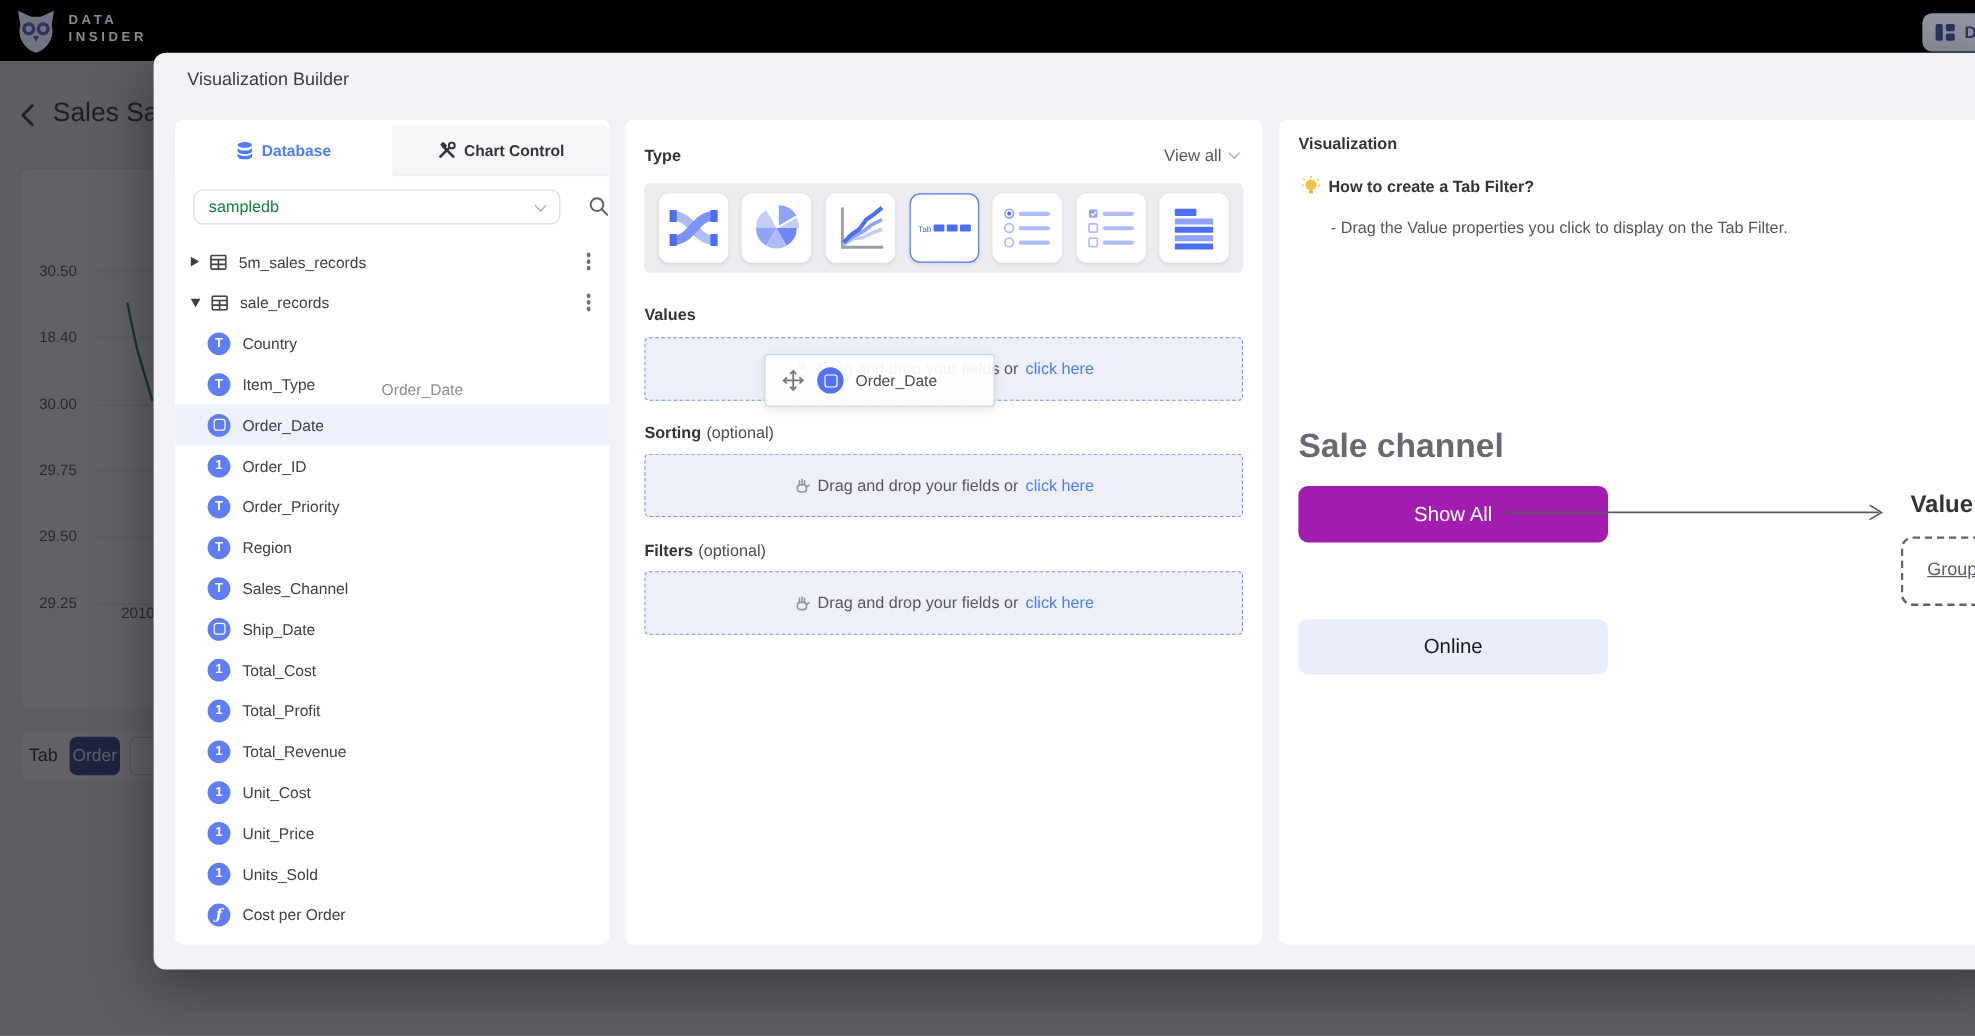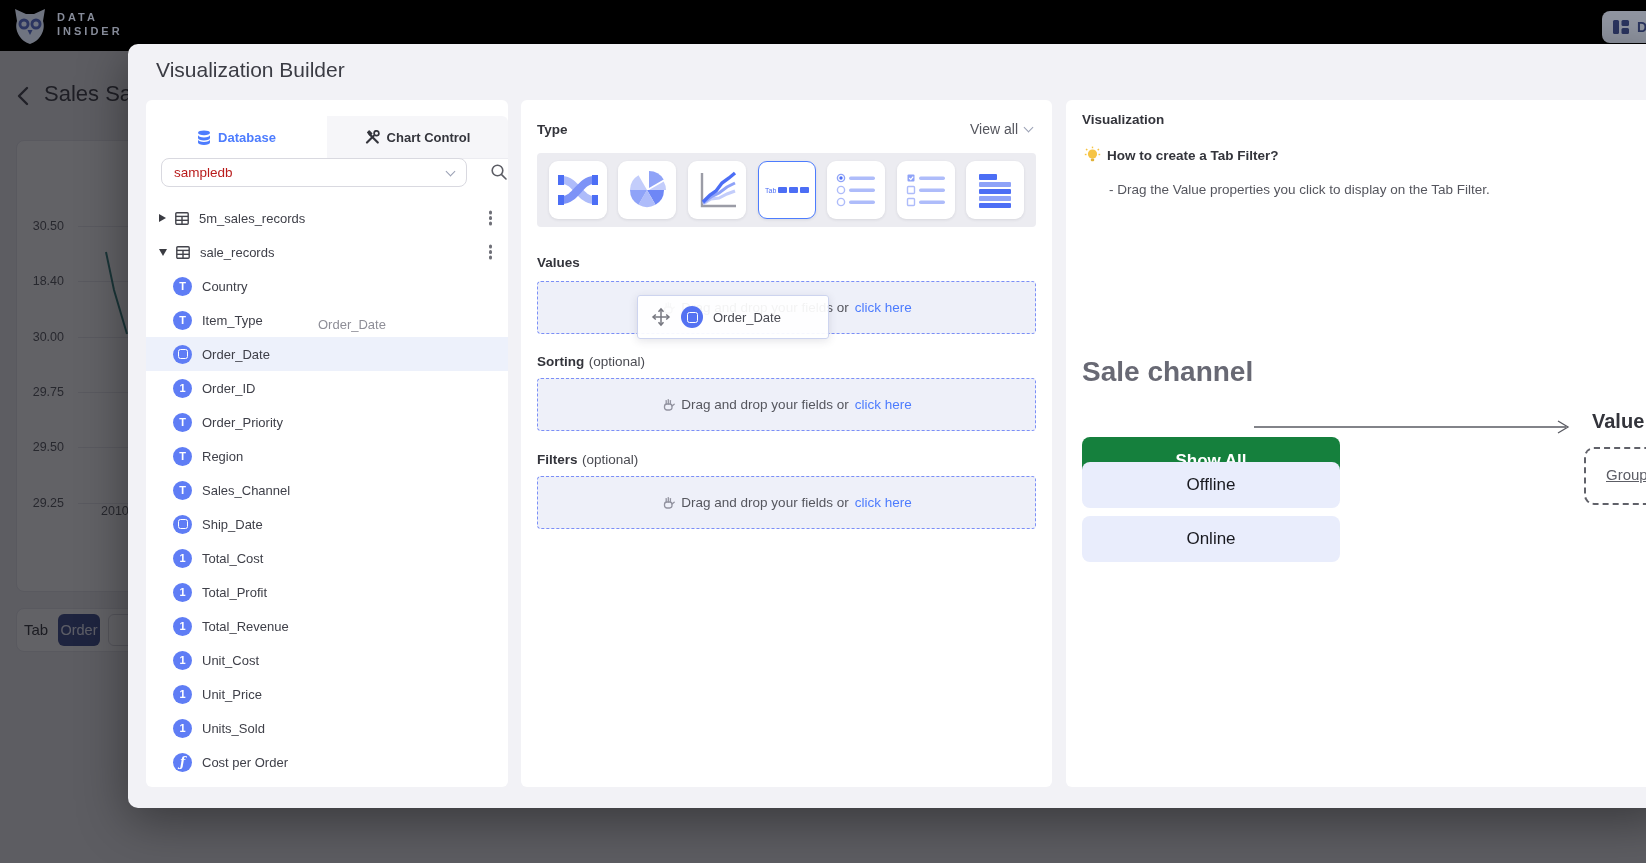--- a/index.html
+++ b/index.html
@@ -19,30 +19,30 @@
   
   #bg-page { position:absolute; inset:51px 0 0 0; z-index:1; }
   .bg-card { position:absolute; background:#fff; border:1px solid #e3e3e9; border-radius:8px; }
   .ytick { position:absolute; width:44px; text-align:right; font-size:12.5px; color:#54555c; }
   .gridline { position:absolute; left:78px; width:50px; height:1px; background:#e8e8ec; }
 
   .pill { position:absolute; height:32px; border-radius:6px; display:flex; align-items:center; justify-content:center; font-size:14.5px; }
 
   
   #modal { position:absolute; left:128px; top:44px; width:1540px; height:764px; background:#f2f2f6; border-radius:10px 0 0 10px; box-shadow:0 12px 50px rgba(0,0,0,.4); z-index:40; }
-  #modal-title { position:absolute; left:28px; top:14px; font-size:21px; color:#3b3c44; }
+  #modal-title { position:absolute; left:28px; top:14px; font-size:15px; color:#3b3c44; }
   .panel { position:absolute; top:56px; height:687px; background:#ffffff; border-radius:6px; }
 
   
   #left-panel { left:18px; width:362px; }
-  .lp-tabs { position:absolute; left:0; top:16px; width:100%; height:43px; display:flex; }
+  .lp-tabs { position:absolute; left:0; top:4px; width:100%; height:43px; display:flex; }
   .lp-tab { flex:1; display:flex; align-items:center; justify-content:center; gap:7px; font-size:13px; font-weight:bold; cursor:pointer; }
   .lp-tab.active { color:#4d7cfe; background:#fff; border-radius:6px 0 0 0; }
   .lp-tab.inactive { color:#34353c; background:#f6f6f9; border-bottom:1px solid #ececf1; border-radius:0 6px 0 0; }
-  #db-select { position:absolute; left:15px; top:58px; width:306px; height:29px; border:1px solid #d9d9e0; border-radius:8px; background:#fff; display:flex; align-items:center; padding:0 12px; font-size:13.5px; color:#b91c1c; }
+  #db-select { position:absolute; left:15px; top:58px; width:306px; height:29px; border:1px solid #d9d9e0; border-radius:8px; background:#fff; display:flex; align-items:center; padding:0 12px; font-size:13.5px; color:#15803d; }
   #db-select .chev { margin-left:auto; margin-top:-3px; }
   .chev { width:7px; height:7px; border-right:1.6px solid #9aa0b4; border-bottom:1.6px solid #9aa0b4; transform:rotate(45deg); display:inline-block; }
   #tree { position:absolute; left:0; top:101px; width:100%; }
   .trow { height:34px; display:flex; align-items:center; font-size:13px; color:#3f4049; }
   .trow.tbl { padding-left:13px; }
   .trow.fld { padding-left:27px; }
   .trow.sel-row { background:#edf1fb; }
   .tri-right { width:0; height:0; border-left:7px solid #3a3b42; border-top:4.5px solid transparent; border-bottom:4.5px solid transparent; margin-right:9px; }
   .tri-down { width:0; height:0; border-top:7px solid #3a3b42; border-left:4.5px solid transparent; border-right:4.5px solid transparent; margin-right:9px; }
   .trow .name { margin-left:10px; }
@@ -64,21 +64,21 @@
   .dz .link { color:#4d7cfe; cursor:pointer; }
   #drag-chip { position:absolute; left:116px; top:195px; width:192px; height:44px; background:rgba(255,255,255,.93); border:1px solid #cdd4ef; border-radius:3px; box-shadow:0 2px 8px rgba(50,50,80,.13); display:flex; align-items:center; padding-left:13px; gap:10px; z-index:6; }
   #drag-chip .ficon { width:22px; height:22px; flex:0 0 22px; background:#5472f2; }
   #drag-chip .ficon::after { width:9px; height:9px; }
   #drag-chip .lbl { font-size:13px; color:#4a4b53; }
 
   
   #right-panel { left:938px; width:600px; }
   #widget-title { position:absolute; left:16px; top:256px; font-size:28px; font-weight:bold; color:#686974; }
   .opt-btn { position:absolute; left:16px; width:258px; border-radius:8px; display:flex; align-items:center; justify-content:center; font-size:17px; cursor:pointer; }
-  .opt-btn.primary { background:#15803d; color:#fff; font-weight:bold;margin-top:32px; }
+  .opt-btn.primary { background:#a21caf; color:#fff; font-weight:normal; }
   .opt-btn.plain { background:#e9edfc; color:#191a20; }
   #anno-value { position:absolute; left:526px; top:310px; font-size:20px; font-weight:bold; color:#33343b; white-space:nowrap; }
   #anno-box { position:absolute; left:518px; top:347px; width:110px; height:58px; border:2px dashed #606169; border-radius:10px; }
   #anno-box span { position:absolute; left:20px; top:17px; font-size:15px; color:#5c5d65; text-decoration:underline; white-space:nowrap; }
 </style>
 </head>
 <body>
 
 <div id="screen">
 
@@ -407,21 +407,20 @@
         <line x1="15" y1="3" x2="13.7" y2="4.1" stroke="#f6c444" stroke-width="1.4"></line>
         <line x1="0.8" y1="8.5" x2="2.5" y2="8.5" stroke="#f6c444" stroke-width="1.4"></line>
         <line x1="16.2" y1="8.5" x2="14.5" y2="8.5" stroke="#f6c444" stroke-width="1.4"></line>
       </svg>
       <div class="slabel abs" style="left:41px;top:48px;">How to create a Tab Filter?</div>
       <div class="abs" style="left:43px;top:82px;font-size:13.5px;color:#55565e;">- Drag the Value properties you click to display on the Tab Filter.</div>
 
       <div id="widget-title">Sale channel</div>
 
       <div class="opt-btn primary" style="top:305px;height:47px;">Show All</div>
-      <div class="opt-btn plain" style="top:362px;height:46px;">Offline</div>
       <div class="opt-btn plain" style="top:416px;height:46px;">Online</div>
 
       <svg class="abs" style="left:170px;top:316px;" width="345" height="22" viewBox="0 0 345 22">
         <line x1="18" y1="11" x2="330" y2="11" stroke="#595a62" stroke-width="1.3"></line>
         <polyline points="322,5 332,11 322,17" fill="none" stroke="#595a62" stroke-width="1.3"></polyline>
       </svg>
       <div id="anno-value">Value</div>
       <div id="anno-box">
         <span>Group</span>
       </div>

